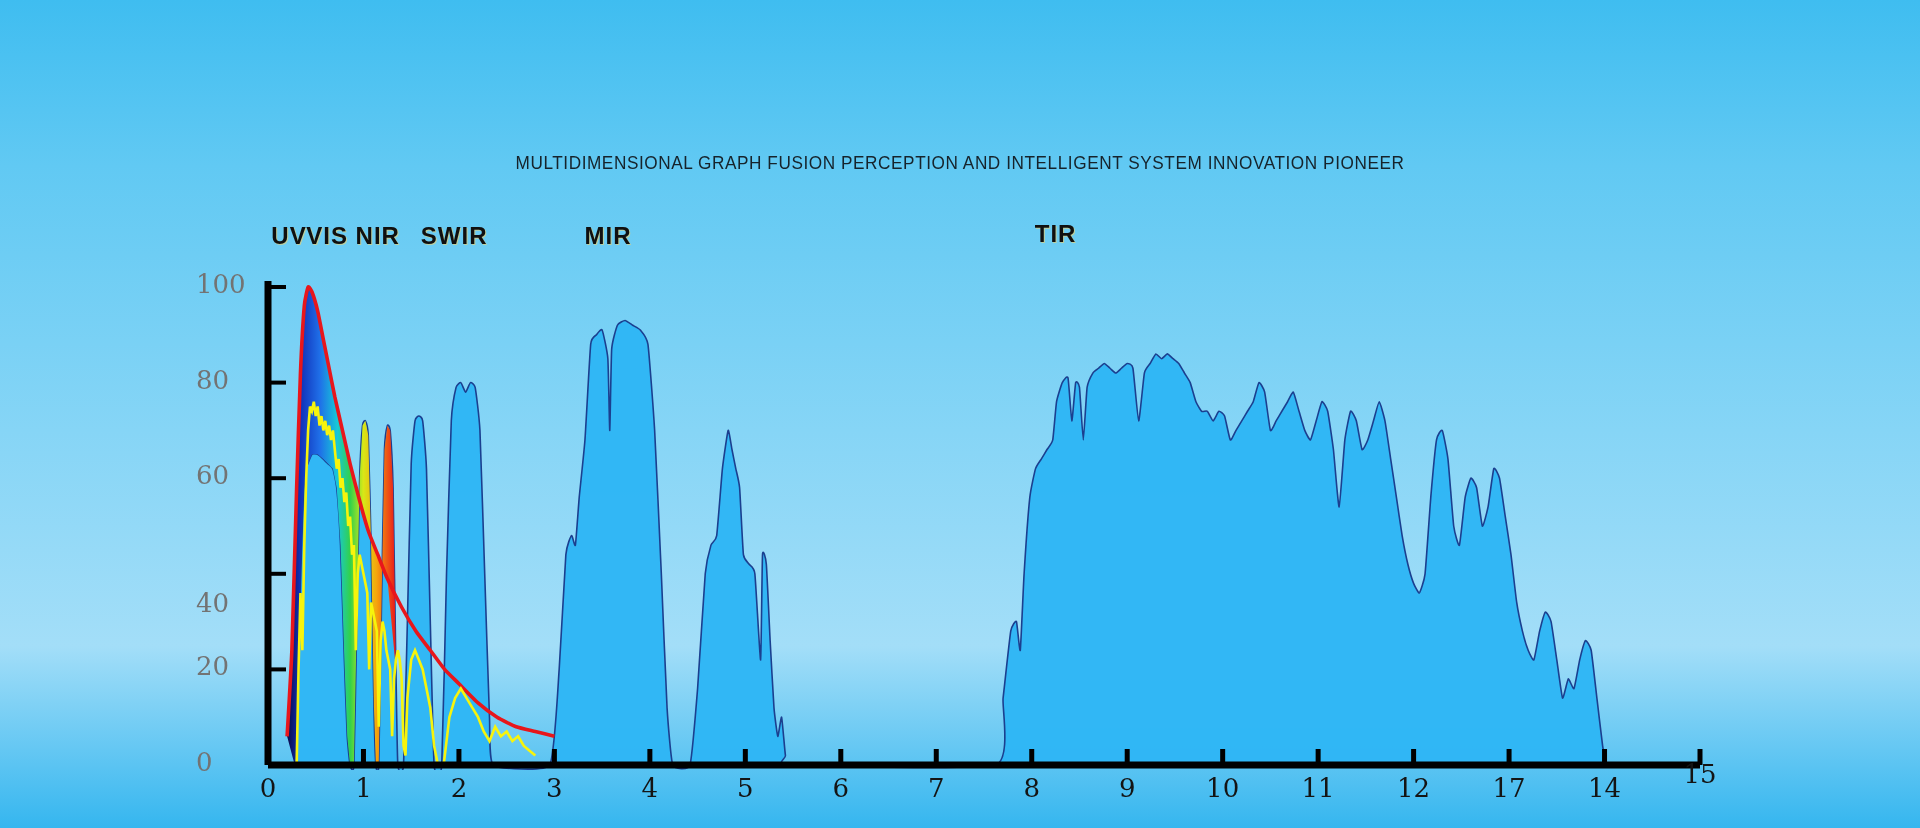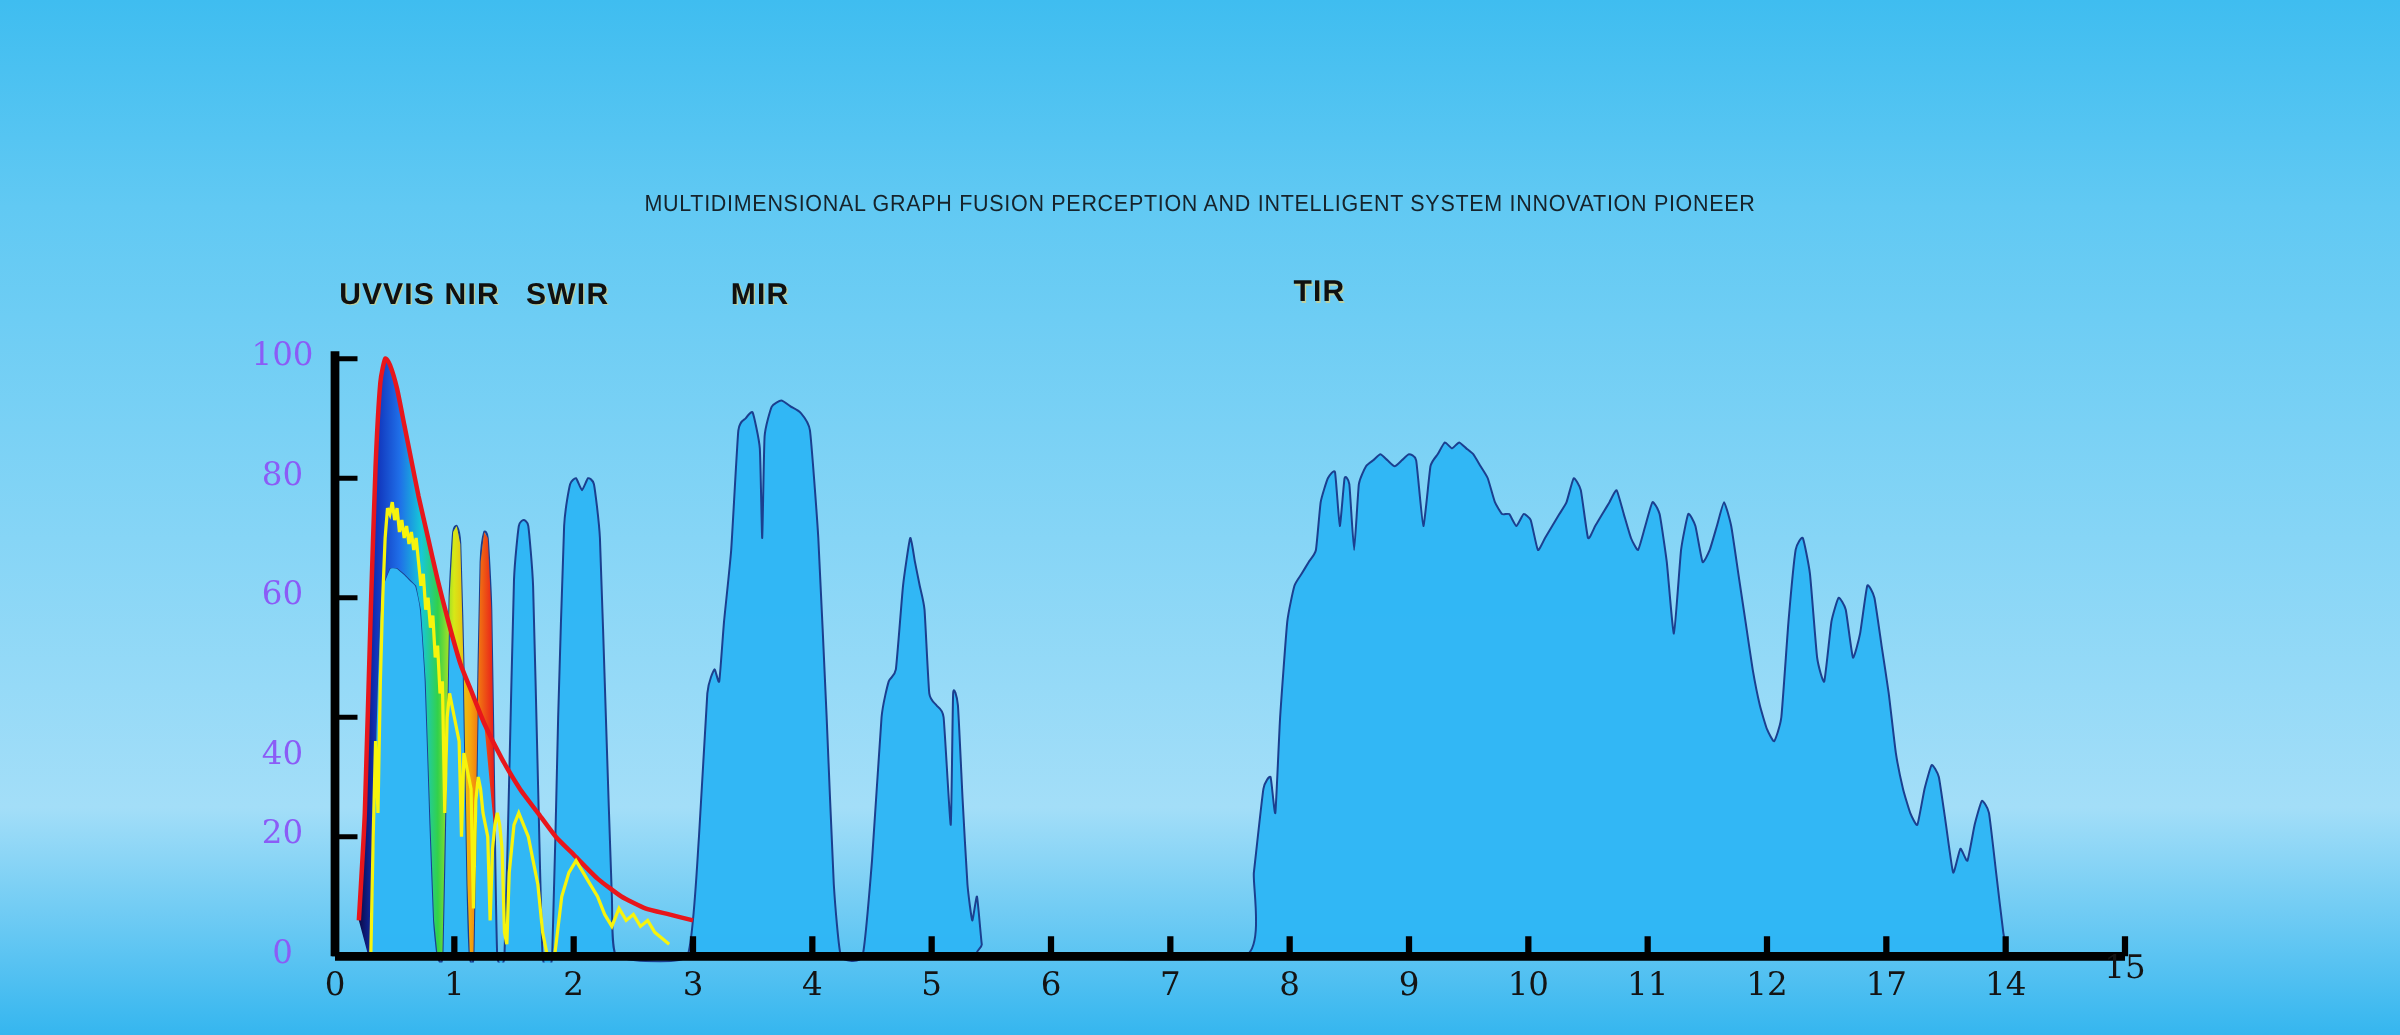--- a/index.html
+++ b/index.html
@@ -37,21 +37,21 @@
     letter-spacing:1px;white-space:nowrap;
     text-shadow:1px 1px 0 rgba(255,210,90,.55);
   }
 
   .chartbox{position:absolute;left:0;top:0;width:1920px;height:828px;}
   svg.plot{position:absolute;left:0;top:0;}
 
   .ylab{
     position:absolute;
     font-family:"DejaVu Serif","Liberation Serif",serif;
-    font-size:26px;color:#8b5cf6;text-align:center;width:60px;
+    font-size:26px;color:#737373;text-align:left;width:60px;
   }
   .xlab{
     position:absolute;
     font-family:"DejaVu Serif","Liberation Serif",serif;
     font-size:26px;color:#141414;text-align:center;width:50px;
   }
 </style>
 </head>
 <body>
 

